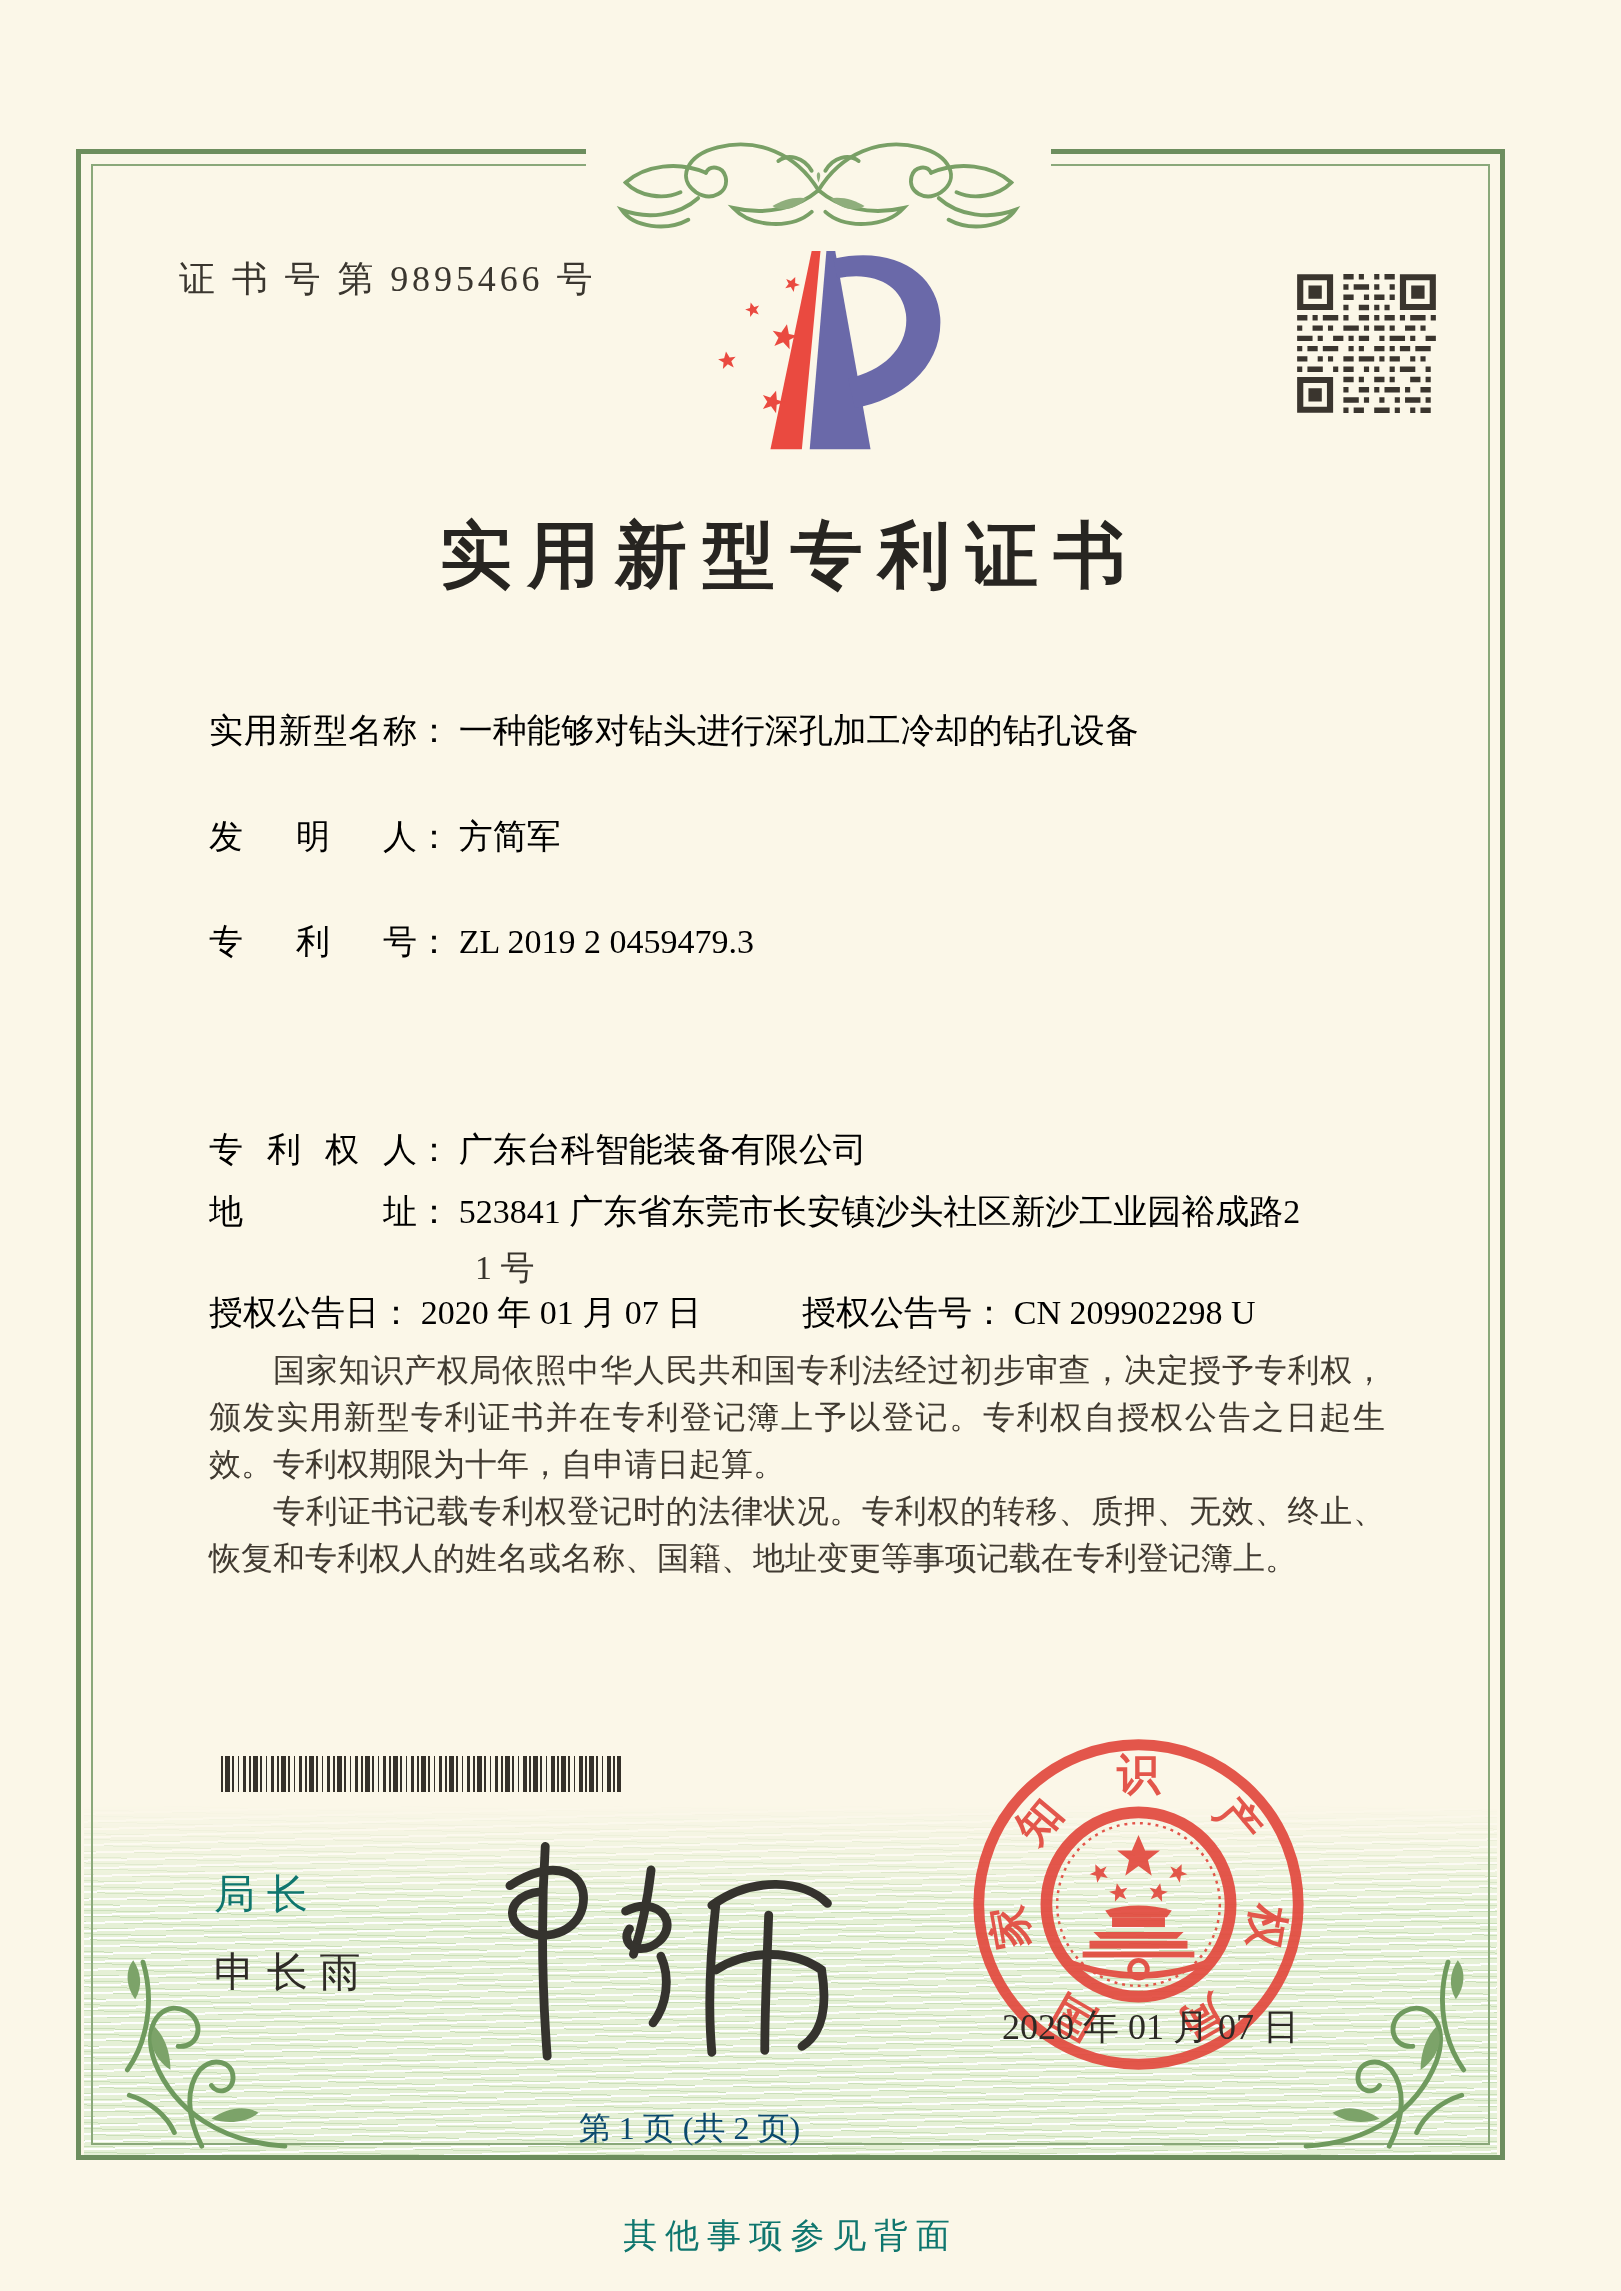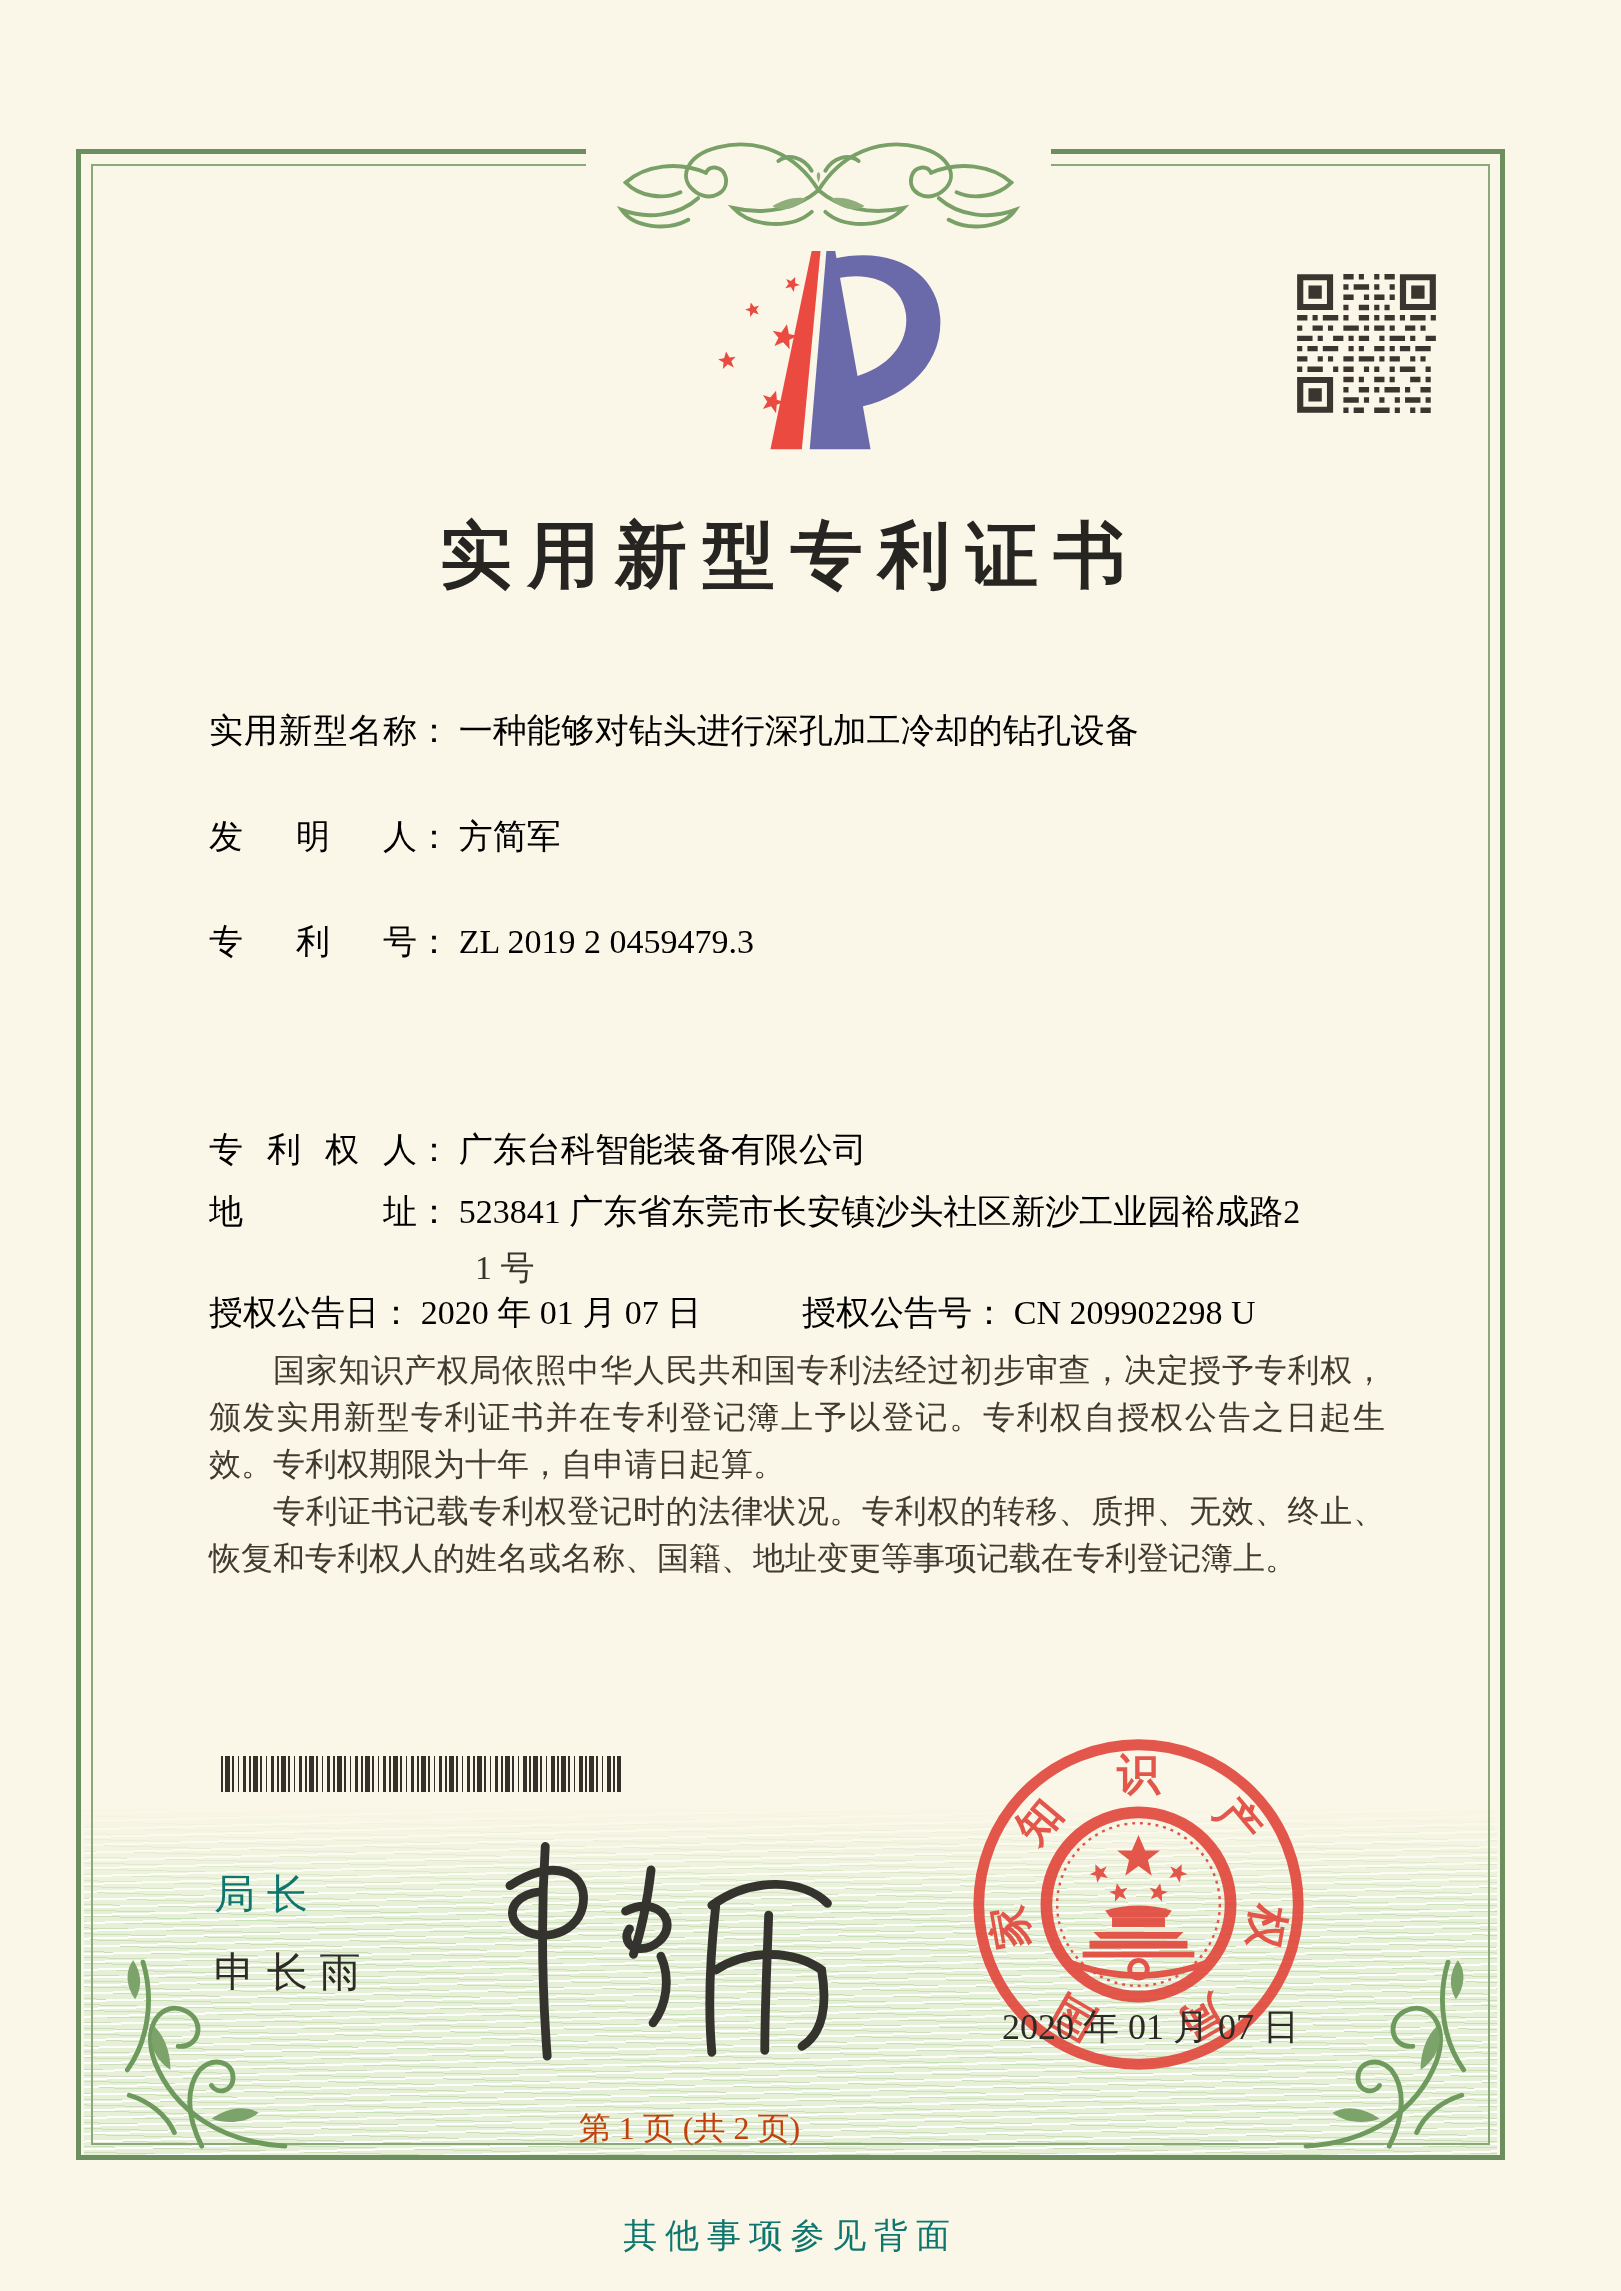--- a/index.html
+++ b/index.html
@@ -51,21 +51,21 @@
       #35312a 0 2px,transparent 2px 3.9px,
       #35312a 3.9px 8.8px,transparent 8.8px 10.8px,
       #35312a 10.8px 12.7px,transparent 12.7px 16.7px,
       #35312a 16.7px 17.6px,transparent 17.6px 21.6px,
       #35312a 21.6px 25.5px,transparent 25.5px 28px);
   }
   .director-title{position:absolute;left:214px;top:1867px;font-size:41px;letter-spacing:11.8px;color:#0f766e;}
   .director-name{position:absolute;left:214px;top:1945px;font-size:41px;letter-spacing:11.8px;color:#2e2b26;}
   .seal-box{position:absolute;left:967px;top:1733px;width:343px;height:343px;}
   .seal-date{position:absolute;left:1002px;top:2003px;font-size:36px;color:#2c2a25;white-space:nowrap;}
-  .page-info{position:absolute;left:510px;top:2107px;width:359px;text-align:center;font-size:32px;color:#c2410c;}
+  .page-info{position:absolute;left:510px;top:2107px;width:359px;text-align:center;font-size:32px;color:#0c4a6e;}
   .back-note{position:absolute;left:76px;top:2213px;width:1429px;text-align:center;font-size:34px;letter-spacing:7.8px;color:#0f766e;}
   .logo-box{position:absolute;left:686px;top:245px;width:270px;height:211px;}
   .qr-box{position:absolute;left:1292px;top:269px;width:149px;height:149px;}
   .ornament-top{position:absolute;left:586px;top:114px;width:465px;height:139px;background:#fbf7e8;}
   .flourish{position:absolute;width:211px;height:230px;}
   .flourish.bl{left:84px;top:1923px;}
   .flourish.br{left:1296px;top:1923px;transform:scaleX(-1);}
   .sig-box{position:absolute;left:459px;top:1821px;width:392px;height:245px;}
   svg{display:block;width:100%;height:100%;}
 </style>
@@ -124,20 +124,21 @@
         <path d="M46,176 C66,182 84,196 92,214"></path>
       </g>
       <g fill="#7ca369">
         <path d="M88,150 C70,138 64,118 72,106 C82,116 88,132 88,150 Z"></path>
         <path d="M130,200 C146,188 166,186 178,194 C166,204 146,206 130,200 Z"></path>
         <path d="M52,78 C42,64 42,48 50,38 C58,50 60,64 52,78 Z"></path>
       </g>
     </svg>
   </div>
 
+  <div class="cert-no">证 书 号 第 9895466 号</div>
 
   <div class="logo-box">
     <svg viewBox="0 0 275 215">
       <defs>
         <polygon id="star" points="0,-10 2.94,-3.09 9.51,-3.09 4.19,1.18 5.88,8.09 0,3.82 -5.88,8.09 -4.19,1.18 -9.51,-3.09 -2.94,-3.09"></polygon>
       </defs>
       <polygon points="128,6 137,6 118,208 86,208" fill="#ea4a40"></polygon>
       <polygon points="143,6 152,6 188,208 126,208" fill="#6a69a9"></polygon>
       <path d="M150,14 C214,0 256,30 259,74 C262,124 220,158 172,166 L165,136 C203,128 228,102 224,70 C220,40 190,26 154,34 Z" fill="#6a69a9"></path>
       <g fill="#ea4a40">

